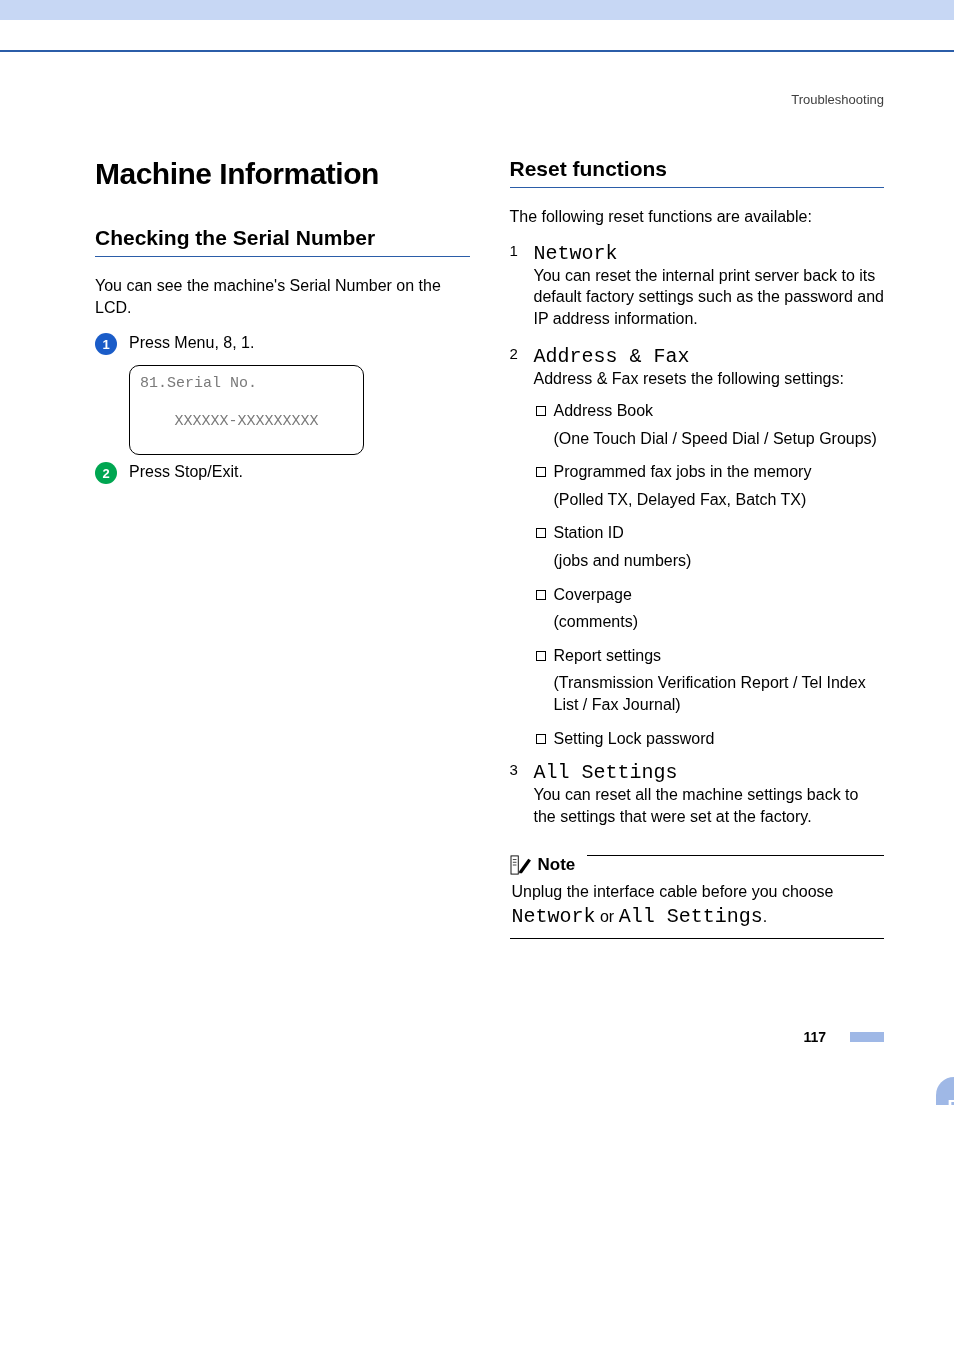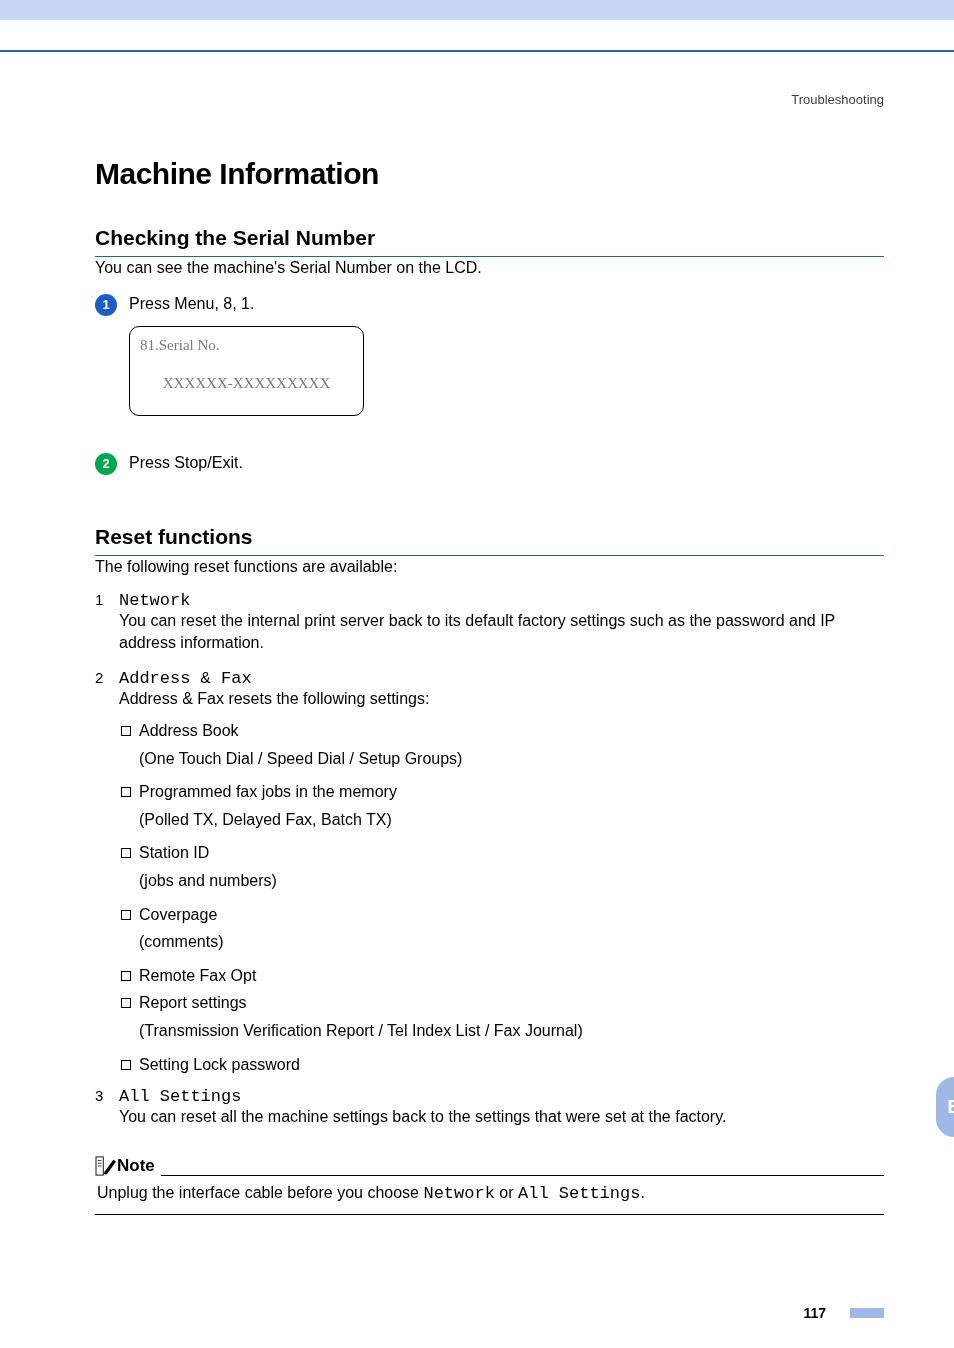--- a/index.html
+++ b/index.html
@@ -2,46 +2,46 @@
 <html><head>
   <meta charset="utf-8">
   <style>
     * { box-sizing: border-box; margin: 0; padding: 0; }
     body { font-family: Arial, Helvetica, sans-serif; font-size: 16px; color: #000; width: 954px; background: #fff; }
     .topbar { height: 20px; background: #c7d7f4; }
     .rule { height: 2px; background: #2b5da8; margin-bottom: 40px; }
     .header-space { height: 30px; background: #fff; }
     .content { padding: 0 70px 60px 95px; position: relative; }
     .running-head { text-align: right; font-size: 13px; color: #404040; margin-bottom: 50px; }
-    .columns { display: flex; gap: 40px; flex-direction: column; }
+    .columns { display: flex; gap: 40px; }
     .col { flex: 1; min-width: 0; }
     h1 { font-size: 30px; font-weight: bold; margin-bottom: 35px; letter-spacing: -0.5px; }
-    h2 { font-size: 21px; font-weight: bold; padding-bottom: 6px; border-bottom: 1.5px solid #2b5da8; margin-bottom: 0; }
+    h2 { font-size: 21px; font-weight: bold; padding-bottom: 6px; border-bottom: 1.5px solid #2b5da8; margin-bottom: 18px; }
     .para { font-size: 16px; line-height: 1.35; margin-bottom: 14px; }
     .step { display: flex; align-items: flex-start; gap: 12px; margin-bottom: 10px; }
     .bullet-num { width: 22px; height: 22px; border-radius: 50%; display: inline-flex; align-items: center; justify-content: center; font-size: 13px; font-weight: bold; color: #fff; flex-shrink: 0; margin-top: 1px; }
     .bn1 { background: #1a5cc8; }
     .bn2 { background: #00a651; }
     .step-text { font-size: 16px; line-height: 1.4; }
     .step-text b { font-weight: normal; }
-    .lcd { margin: 8px 0 36px 34px; border: 1.5px solid #000; border-radius: 10px; padding: 6px 10px; width: 235px; font-family: Liberation Serif, serif; font-size: 15px; line-height: 1.6; color: #7a7a7a; }
+    .lcd { margin: 8px 0 6px 34px; border: 1.5px solid #000; border-radius: 10px; padding: 6px 10px; width: 235px; font-family: Liberation Mono, monospace; font-size: 15px; line-height: 1.6; color: #7a7a7a; }
     .lcd-line2 { text-align: center; }
     .lcd-blank { height: 14px; }
     .numlist { padding-left: 0; }
     .numitem { display: flex; gap: 10px; margin-bottom: 6px; }
     .numitem .n { font-size: 15px; width: 14px; flex-shrink: 0; }
     .numitem .body { flex: 1; }
-    .mono { font-family: "Courier New", monospace; font-size: 17px; }
+    .mono { font-family: "Courier New", monospace; font-size: 20px; }
     .subpara { font-size: 16px; line-height: 1.35; margin-bottom: 10px; }
     .sqlist { list-style: none; padding: 0; margin: 0 0 6px 0; }
     .sqlist li { position: relative; padding-left: 20px; margin-bottom: 6px; font-size: 16px; line-height: 1.35; }
     .sqlist li::before { content: ""; position: absolute; left: 2px; top: 6px; width: 8px; height: 8px; border: 1.5px solid #000; background: #fff; }
     .detail { margin-left: 20px; font-size: 16px; line-height: 1.35; margin-bottom: 12px; margin-top: 4px; }
     .note-box { margin-top: 18px; }
-    .note-head { display: flex; align-items: flex-end; }
+    .note-head { display: flex; align-items: flex-start; gap: 6px; }
     .note-head-line { flex: 1; height: 1.2px; background: #000; margin-left: 6px; }
     .note-label { font-size: 17px; font-weight: bold; }
     .note-icon { width: 22px; height: 20px; }
     .note-body { font-size: 16px; line-height: 1.35; padding: 6px 2px 8px 2px; border-bottom: 1.2px solid #000; }
     .side-tab { position: absolute; right: -18px; top: 985px; width: 36px; height: 60px; background: #9fb8e6; border-radius: 18px; display: flex; align-items: center; justify-content: center; color: #fff; font-weight: bold; font-size: 18px; }
     .pagenum-wrap { display: flex; justify-content: flex-end; align-items: center; gap: 24px; margin-top: 90px; }
     .pagenum { font-size: 14px; font-weight: bold; }
     .pagebar { width: 34px; height: 10px; background: #9fb8e6; }
   </style>
 </head>
@@ -105,21 +105,20 @@
             <p class="subpara">Address &amp; Fax resets the following settings:</p>
             <ul class="sqlist">
               <li><span>Address Book</span></li>
               <div class="detail">(One Touch Dial / Speed Dial / Setup Groups)</div>
               <li><span>Programmed fax jobs in the memory</span></li>
               <div class="detail">(Polled TX, Delayed Fax, Batch TX)</div>
               <li><span>Station ID</span></li>
               <div class="detail">(jobs and numbers)</div>
               <li><span>Coverpage</span></li>
               <div class="detail">(comments)</div>
-              <li><span>Remote Fax Opt</span></li>
               <li><span>Report settings</span></li>
               <div class="detail">(Transmission Verification Report / Tel Index List / Fax Journal)</div>
               <li><span>Setting Lock password</span></li>
             </ul>
           </div>
         </div>
 
         <div class="numitem">
           <div class="n">3</div>
           <div class="body">

